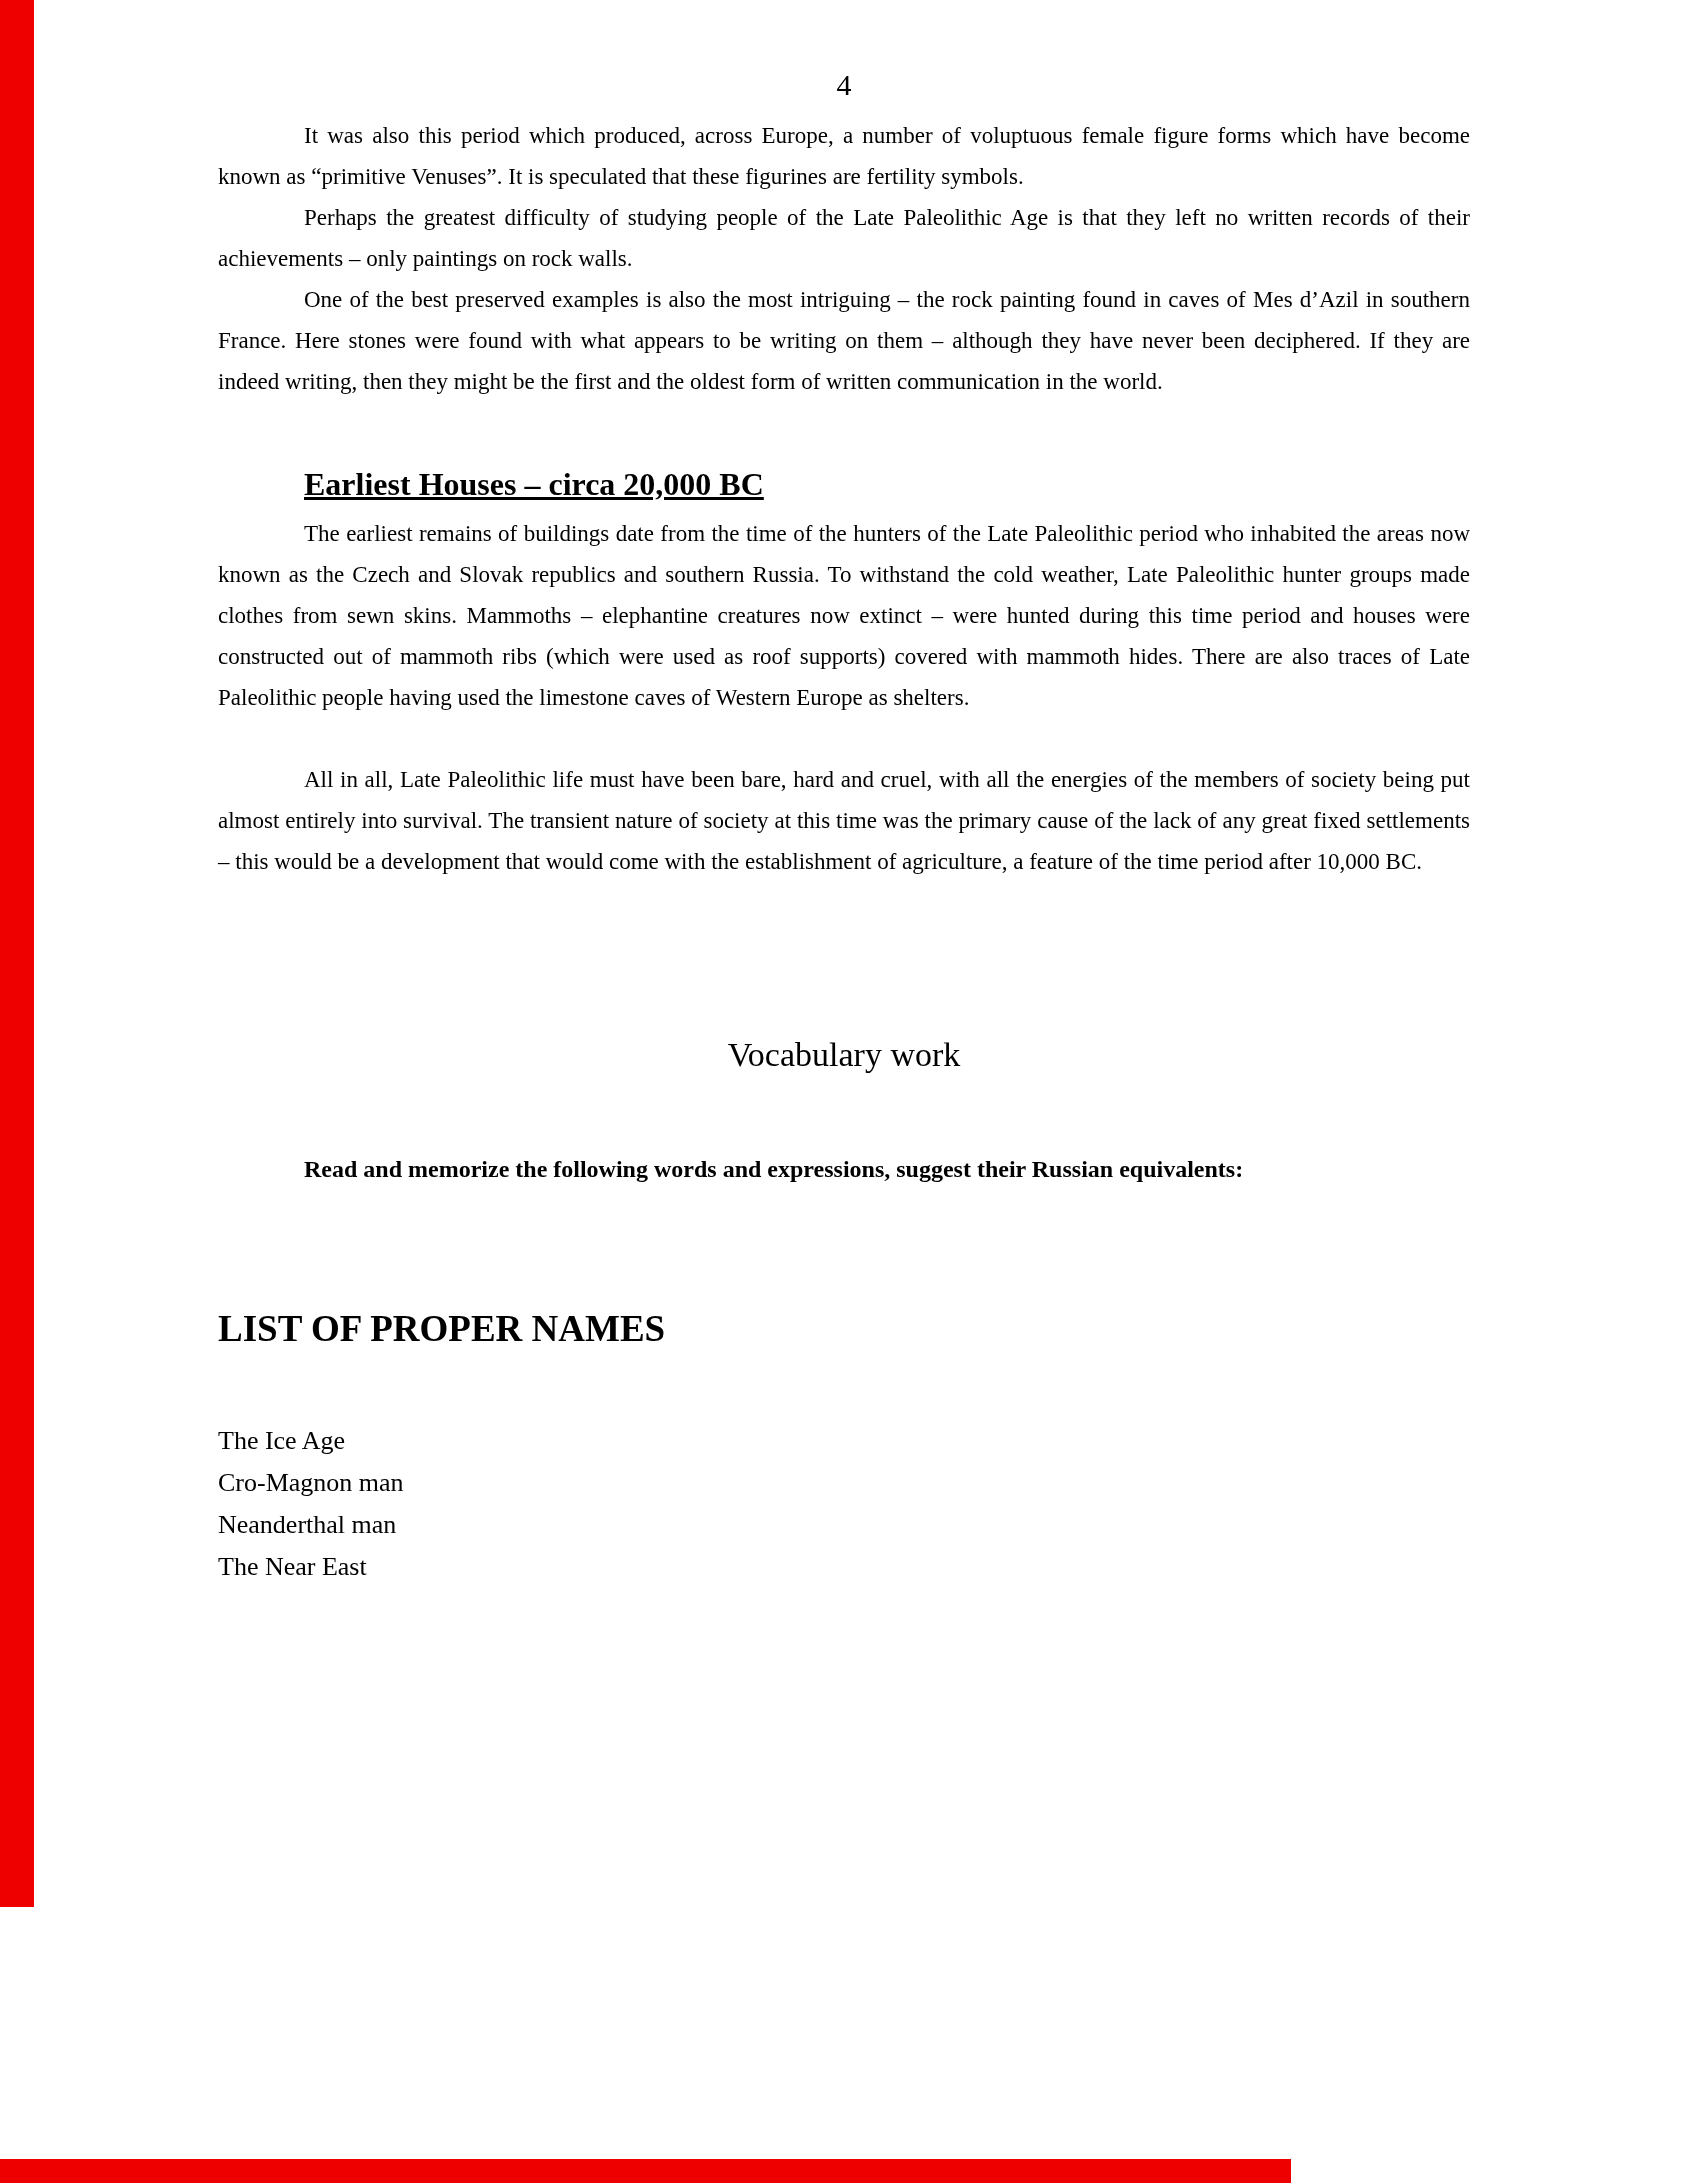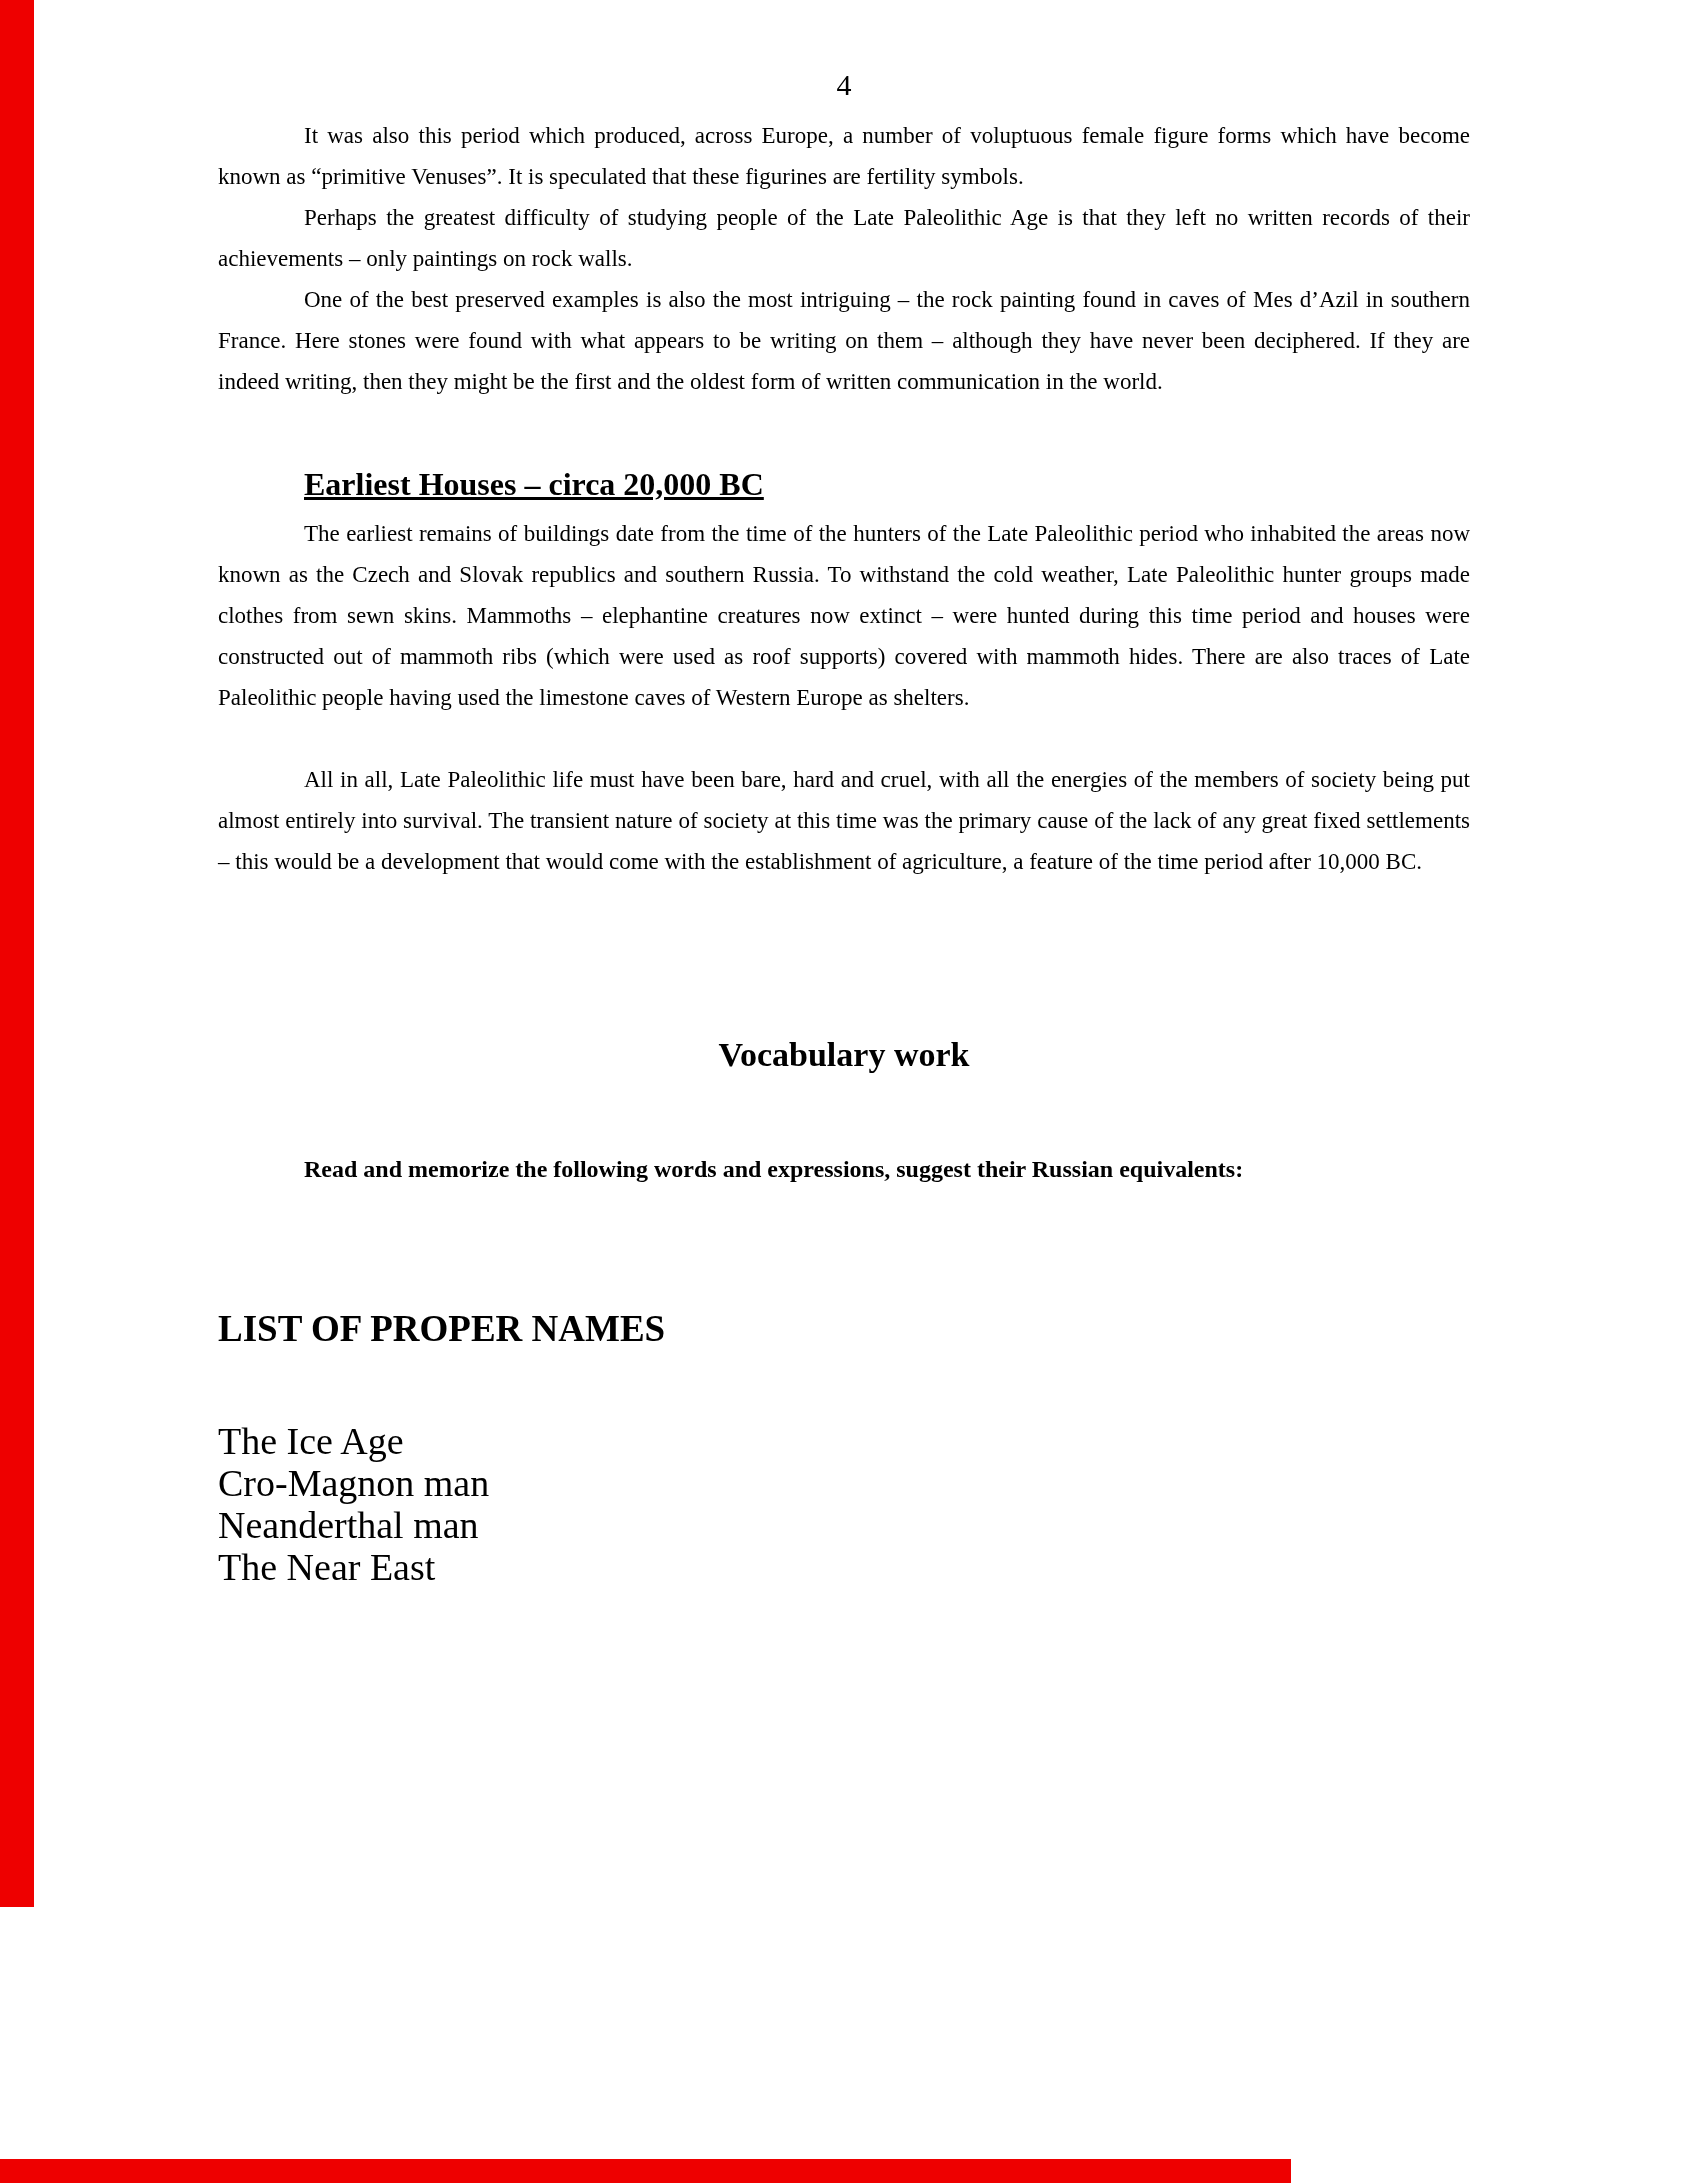--- a/index.html
+++ b/index.html
@@ -58,21 +58,21 @@
     font-weight: bold;
     text-decoration: underline;
     margin: 62px 0 9.3px 86px;
   }
   .gap-small { height: 41px; }
   .gap-large { height: 152px; }
   h1.vocab-title {
     text-align: center;
     font-size: 34px;
     line-height: 41px;
-    font-weight: bold;
+    font-weight: normal;
     margin: 0 0 0 0;
   }
   p.instruction {
     font-size: 24px;
     line-height: 41px;
     font-weight: bold;
     text-align: justify;
     text-align-last: left;
     text-indent: 86px;
     margin: 74px 0 0 0;
@@ -82,21 +82,21 @@
     line-height: 41px;
     font-weight: bold;
     margin: 118px 0 0 0;
   }
   ul.proper-names {
     list-style: none;
     margin: 71px 0 0 0;
     padding: 0;
   }
   ul.proper-names li {
-    font-size: 38px;
+    font-size: 26px;
     line-height: 42px;
   }
 </style>
 </head>
 <body>
 
 <div class="page">
 
   <div class="red-bar-left"></div>
   <div class="red-bar-bottom"></div>

